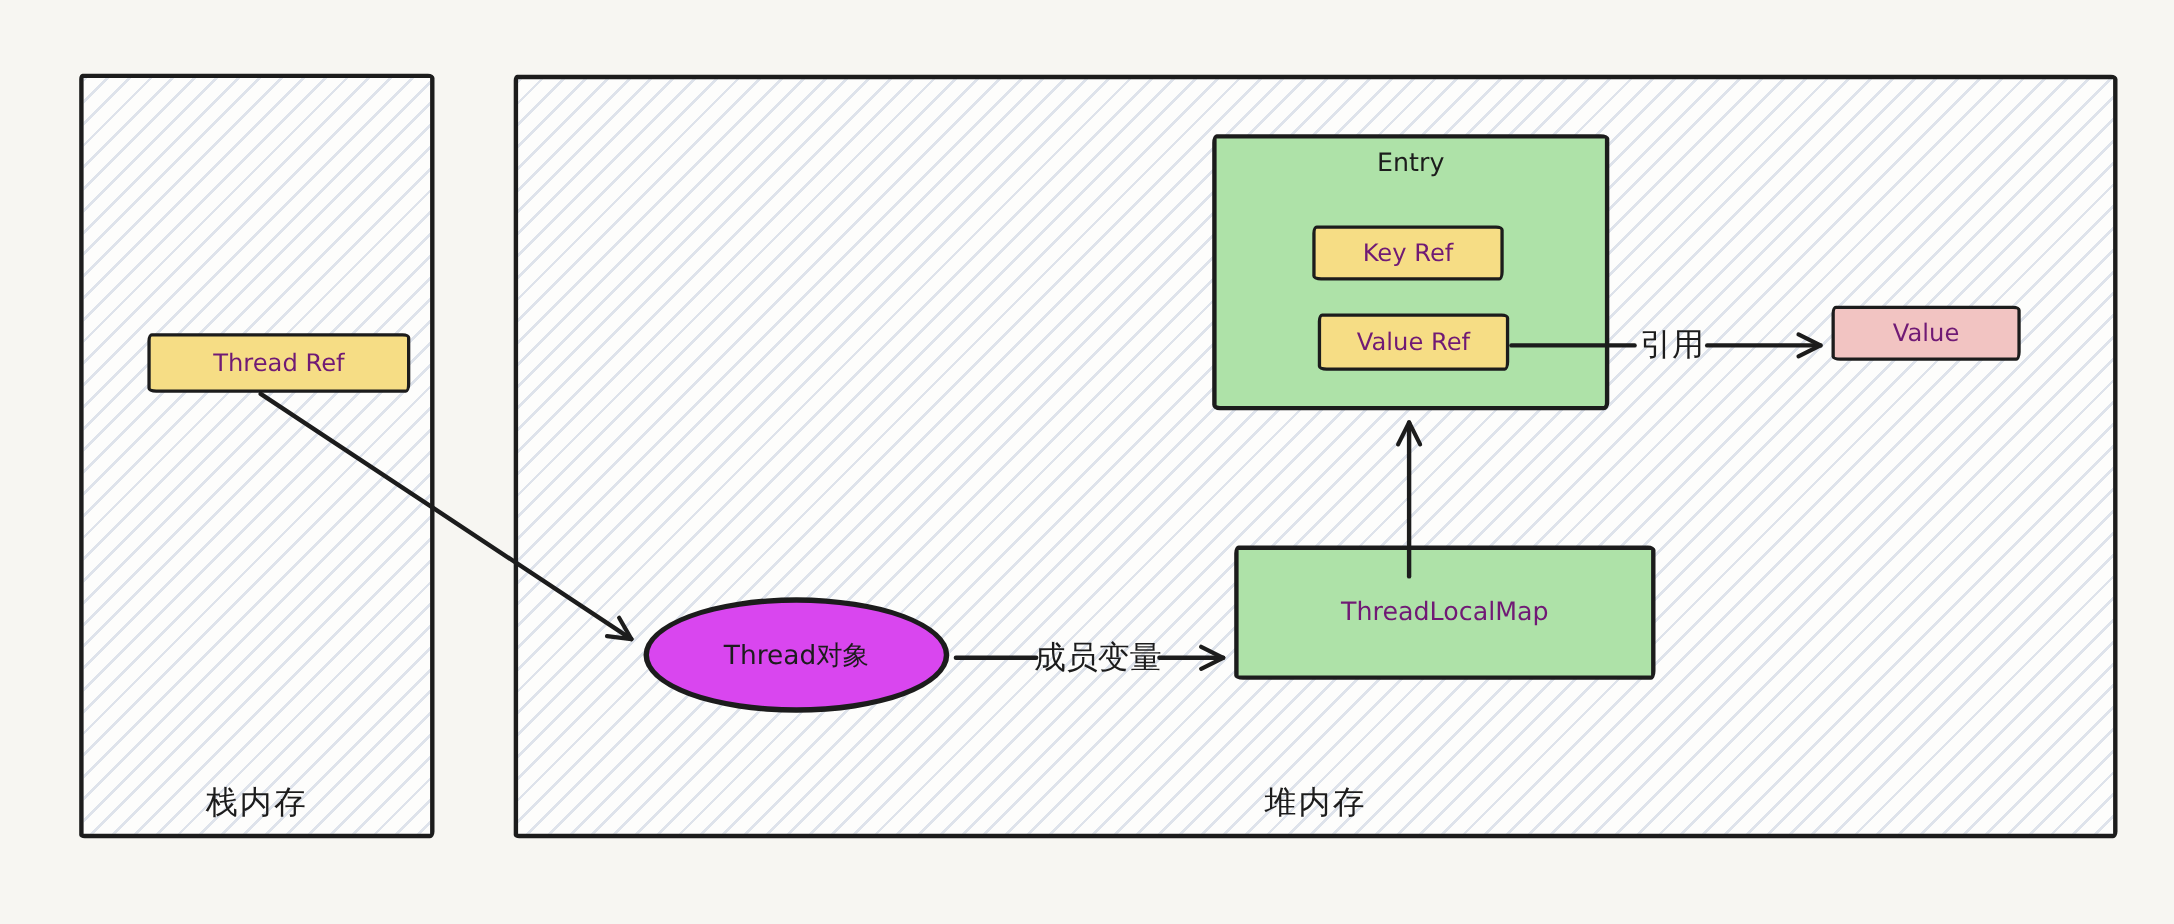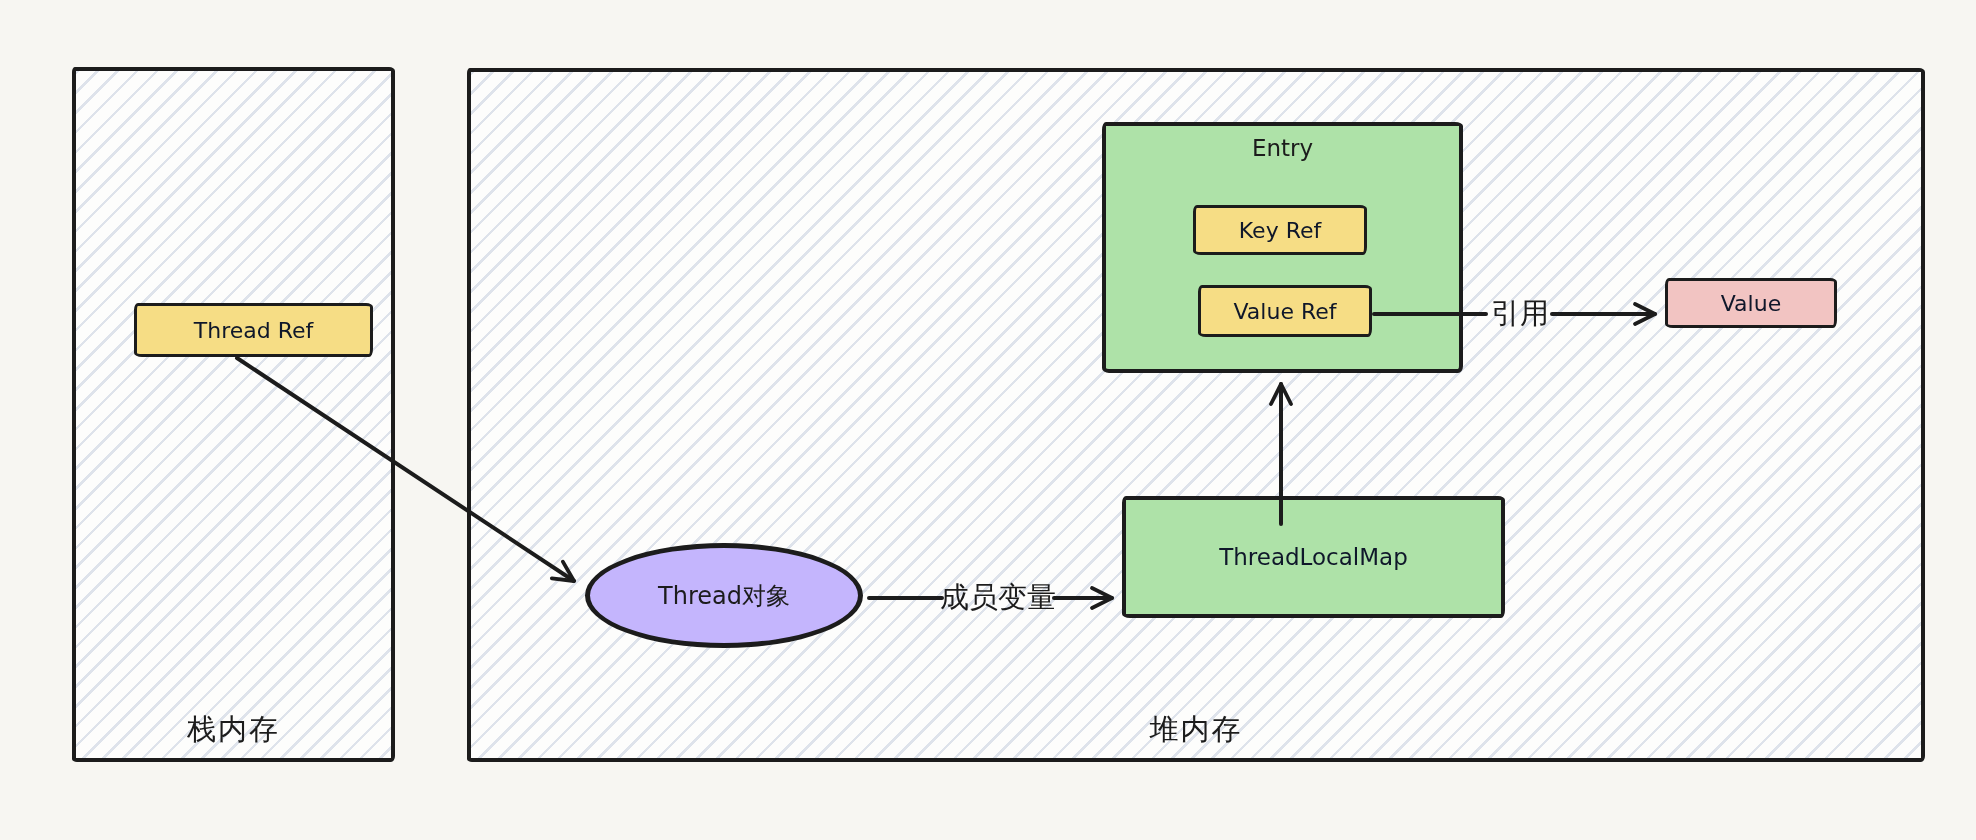--- a/index.html
+++ b/index.html
@@ -45,21 +45,21 @@
   
   .node {
     position: absolute;
     border: 3.5px solid #1c1c1c;
     border-radius: 4px 7px 4px 8px / 7px 4px 8px 4px;
     box-sizing: border-box;
     display: flex;
     align-items: center;
     justify-content: center;
     font-size: 22px;
-    color: #0f172a;
+    color: #701a75;
   }
   .yellow { background: #f6dd85; }
   .green  { background: #aee2a8; }
   .pink   { background: #f2c4c2; }
   .entry-box {
     position: absolute;
     border: 4px solid #1c1c1c;
     border-radius: 4px 8px 5px 7px / 8px 4px 7px 5px;
     box-sizing: border-box;
     background: #aee2a8;
@@ -67,21 +67,21 @@
   .entry-title {
     position: absolute;
     top: 9px;
     left: 0;
     right: 0;
     text-align: center;
     font-size: 23px;
   }
   .ellipse {
     position: absolute;
-    background: #c4b5fd;
+    background: #d946ef;
     border: 5px solid #1c1c1c;
     border-radius: 50%;
     box-sizing: border-box;
     display: flex;
     align-items: center;
     justify-content: center;
     font-size: 24px;
   }
   .edge-label {
     position: absolute;

